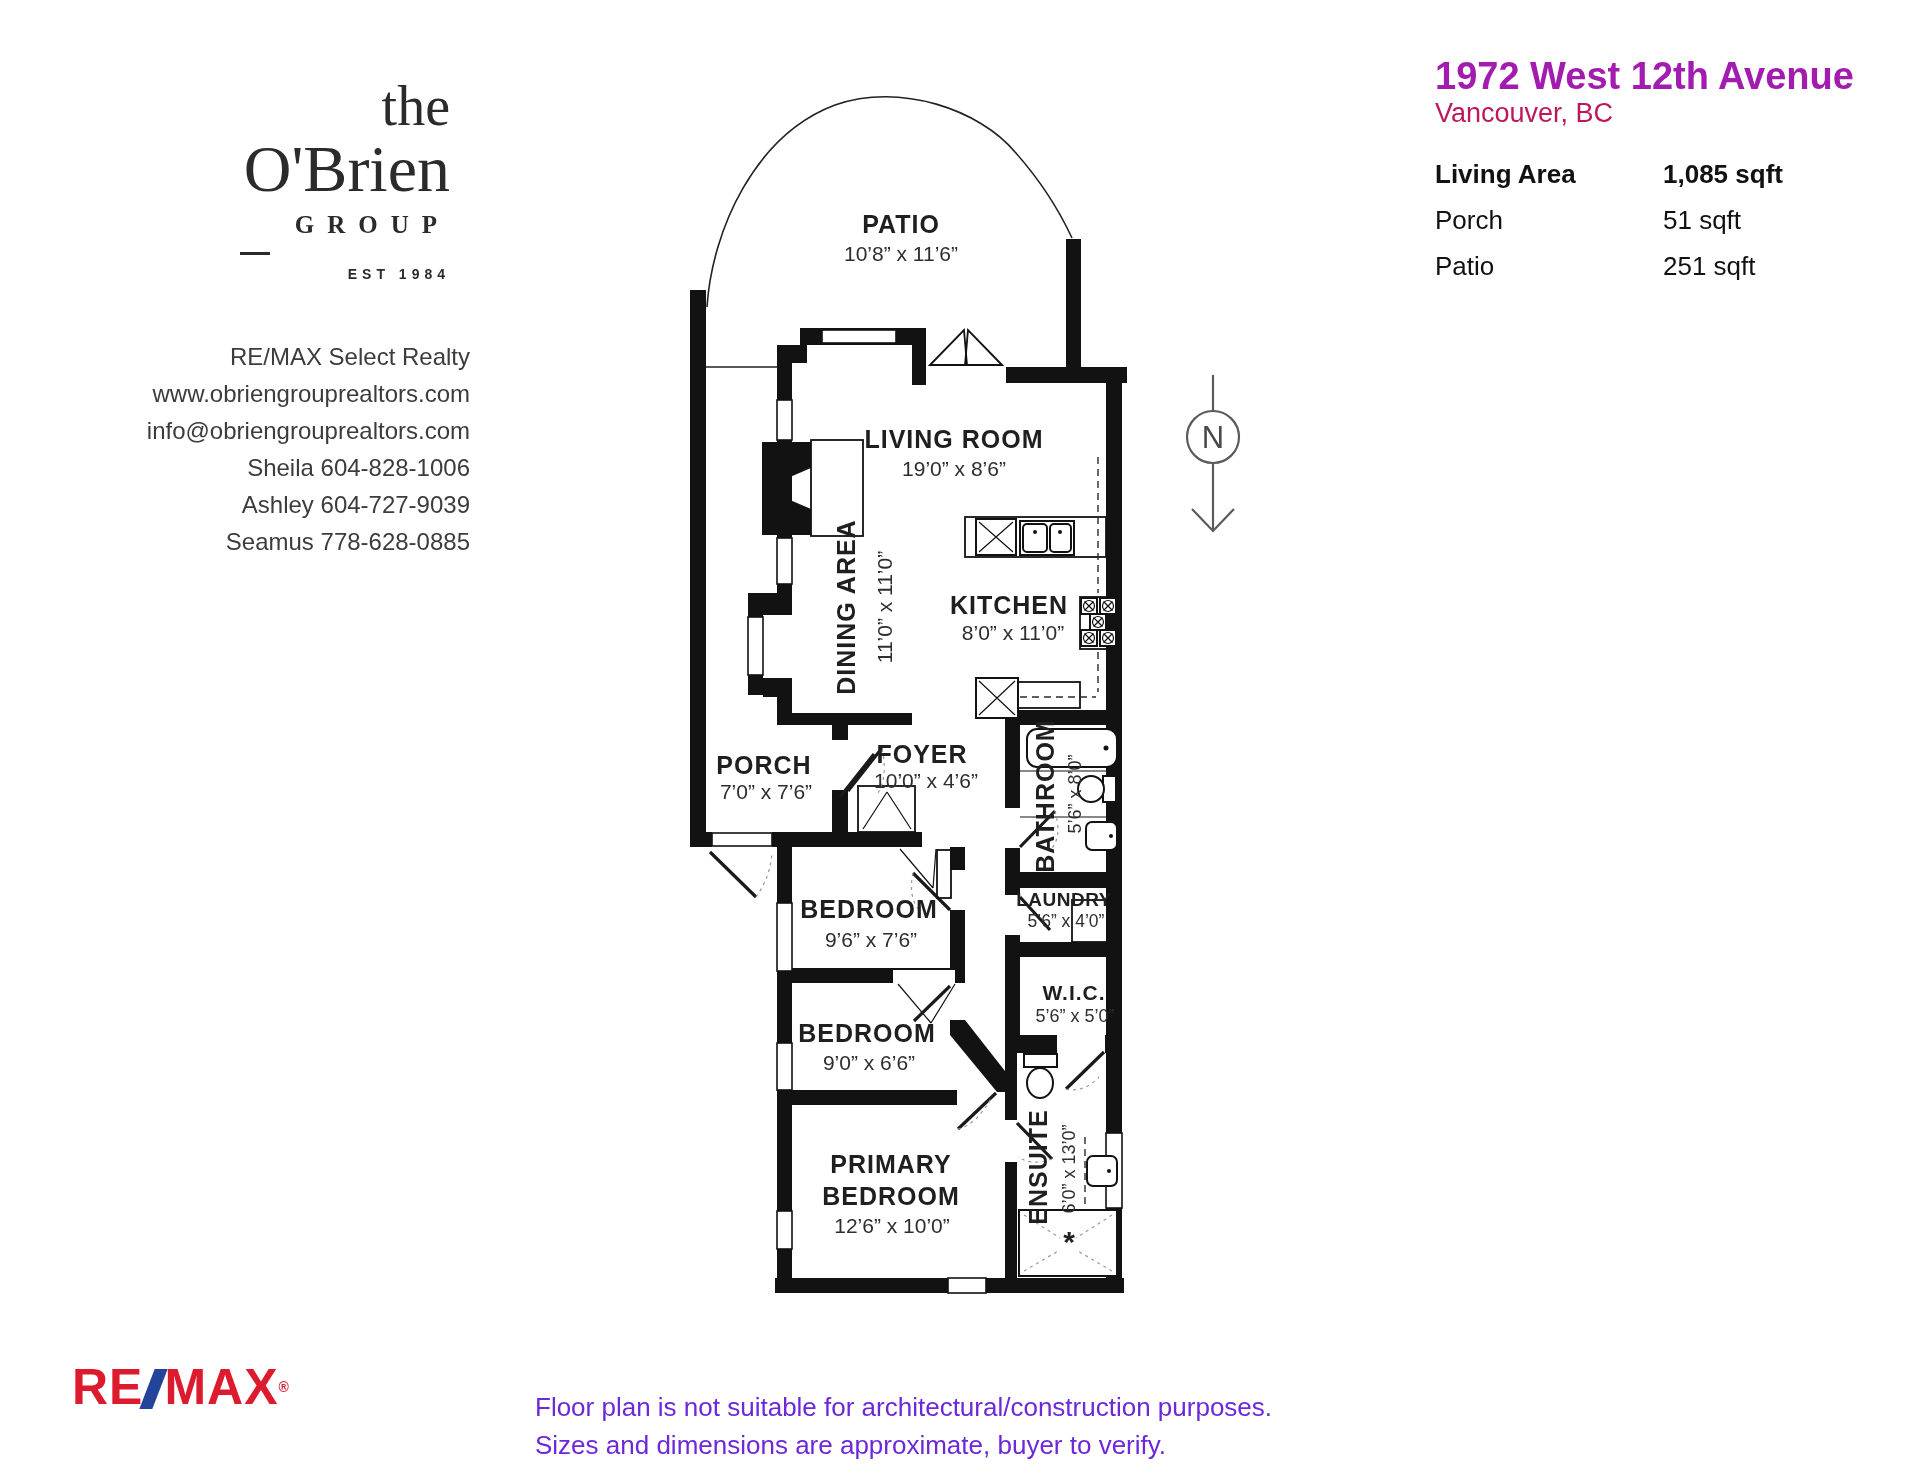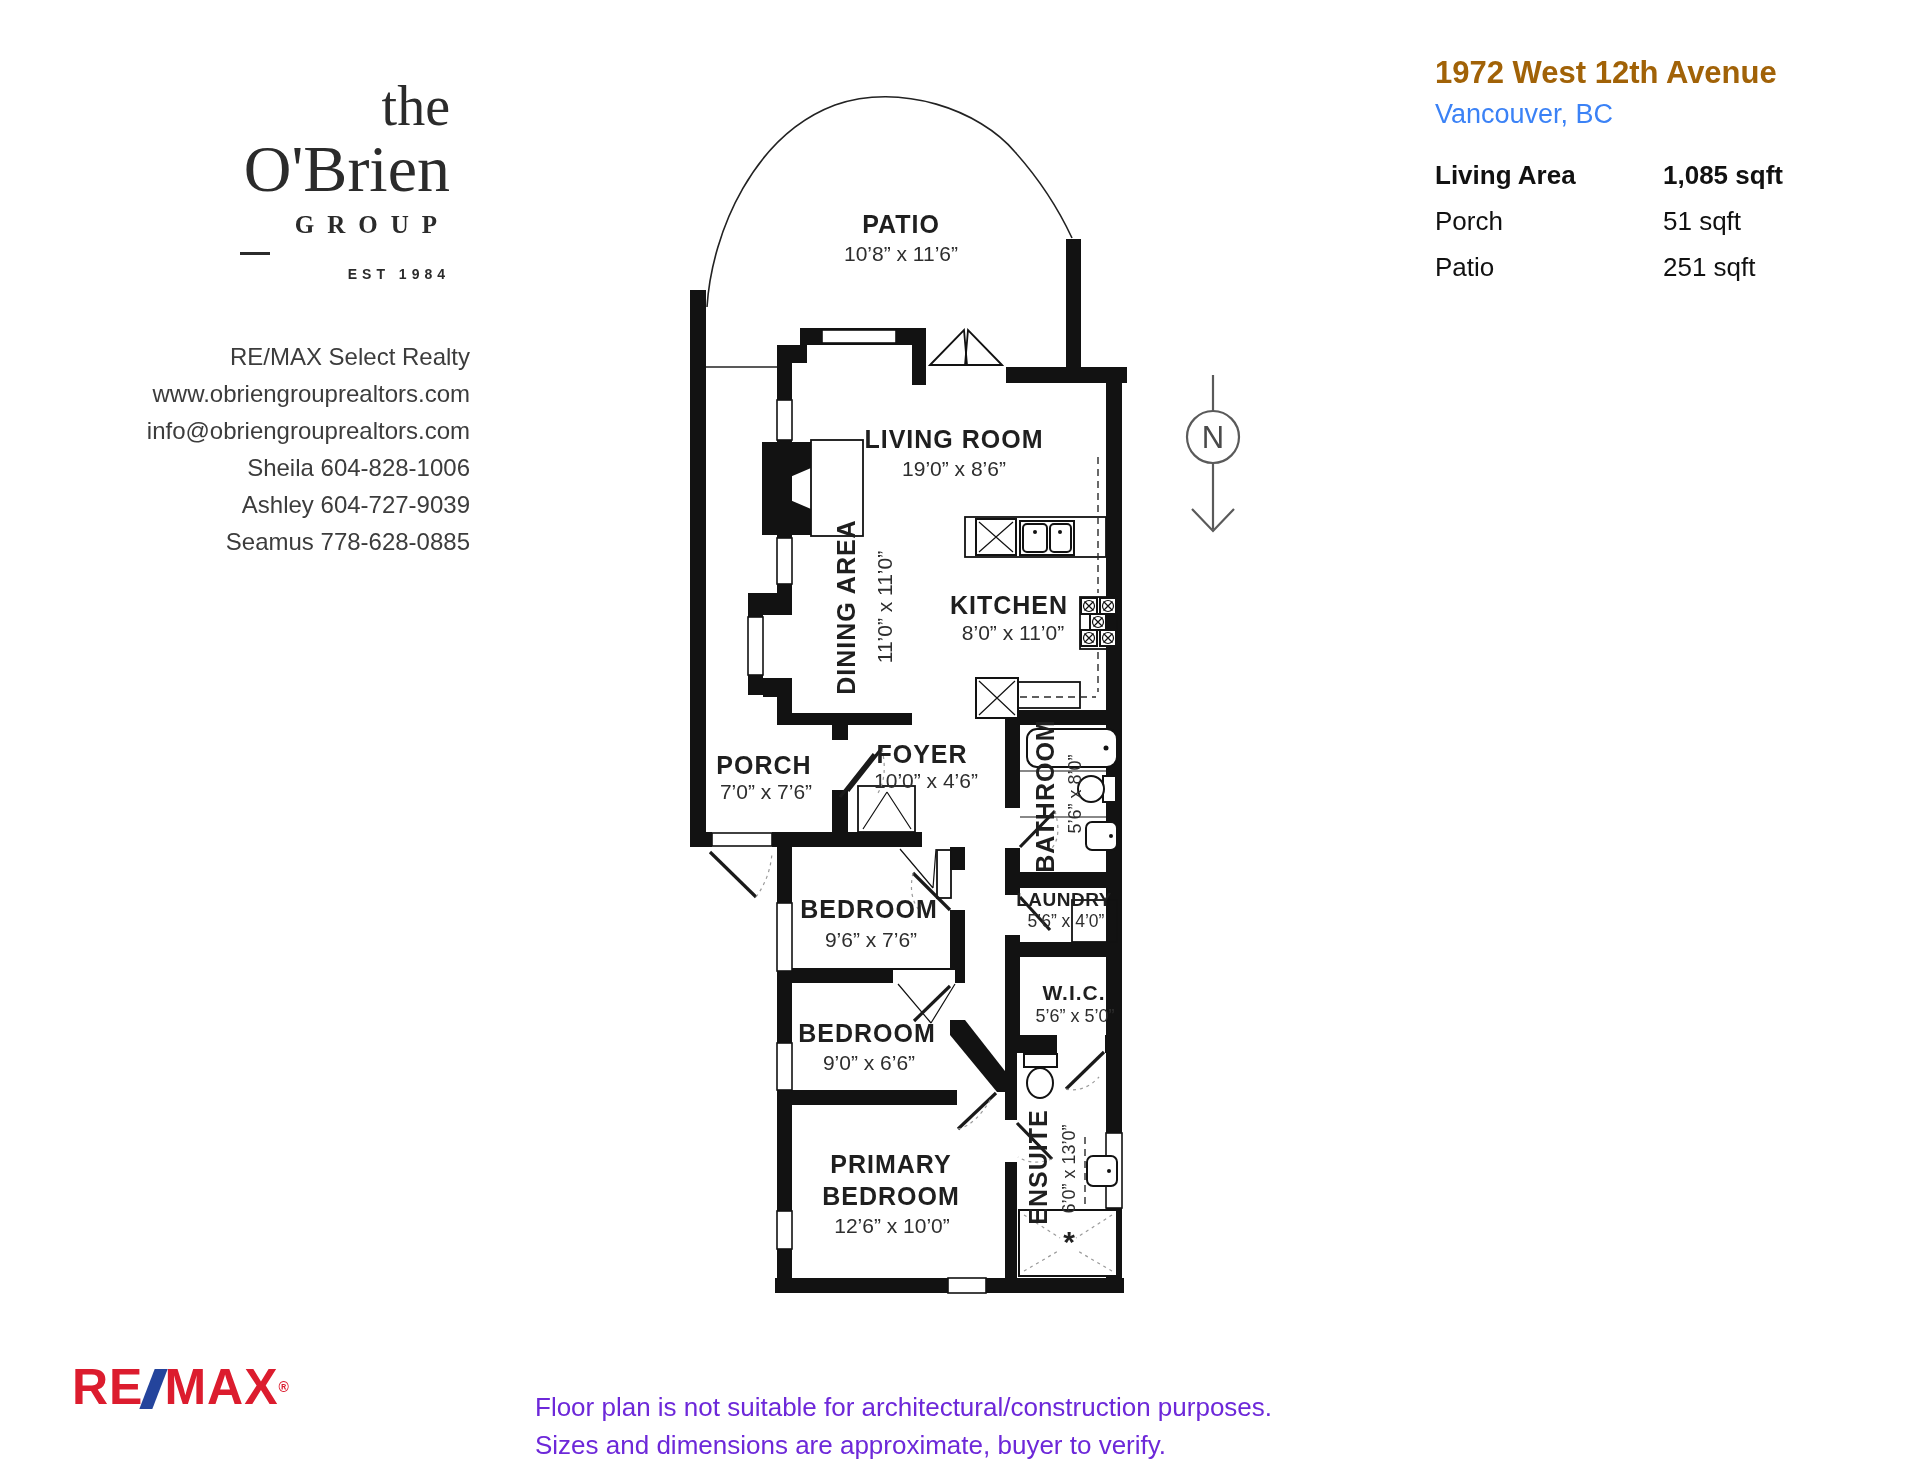--- a/index.html
+++ b/index.html
@@ -12,22 +12,22 @@
   .logo-the{font-family:"Liberation Serif",serif;font-size:56px;line-height:1.0}
   .logo-name{font-family:Liberation Serif, serif;font-size:66px;line-height:1.05}
   .logo-group{font-family:"Liberation Serif",serif;font-size:25px;letter-spacing:13px;text-indent:13px;margin-top:8px;font-weight:700}
   .logo-dash{width:30px;height:3px;background:#2b2b2b;margin:13px auto 11px}
   .logo-est{font-size:14px;font-weight:700;letter-spacing:5px;text-indent:5px}
 
   .contact-block{left:40px;top:338px;width:430px;text-align:right;font-size:24px;line-height:37px;color:#3c3c3c}
 
   
   .header-block{left:1435px;top:55px;width:445px}
-  .addr{font-size:31px;font-weight:700;color:#a16207}
-  .city{font-size:27px;margin-top:8px;color:#3b82f6}
+  .addr{font-size:38px;font-weight:700;color:#a21caf}
+  .city{font-size:27px;margin-top:0;color:#be185d}
   .area-table{margin-top:30px;font-size:26px}
   .area-row{display:flex;margin-top:15px}
   .area-row .lbl{width:228px}
   .area-row.bold{font-weight:700}
 
   .plan{left:560px;top:80px}
 
   
   .remax-block{left:72px;top:1358px}
   .remax-text{font-size:50px;font-weight:700;color:#dc1c2e;display:flex;align-items:center;letter-spacing:1px}

